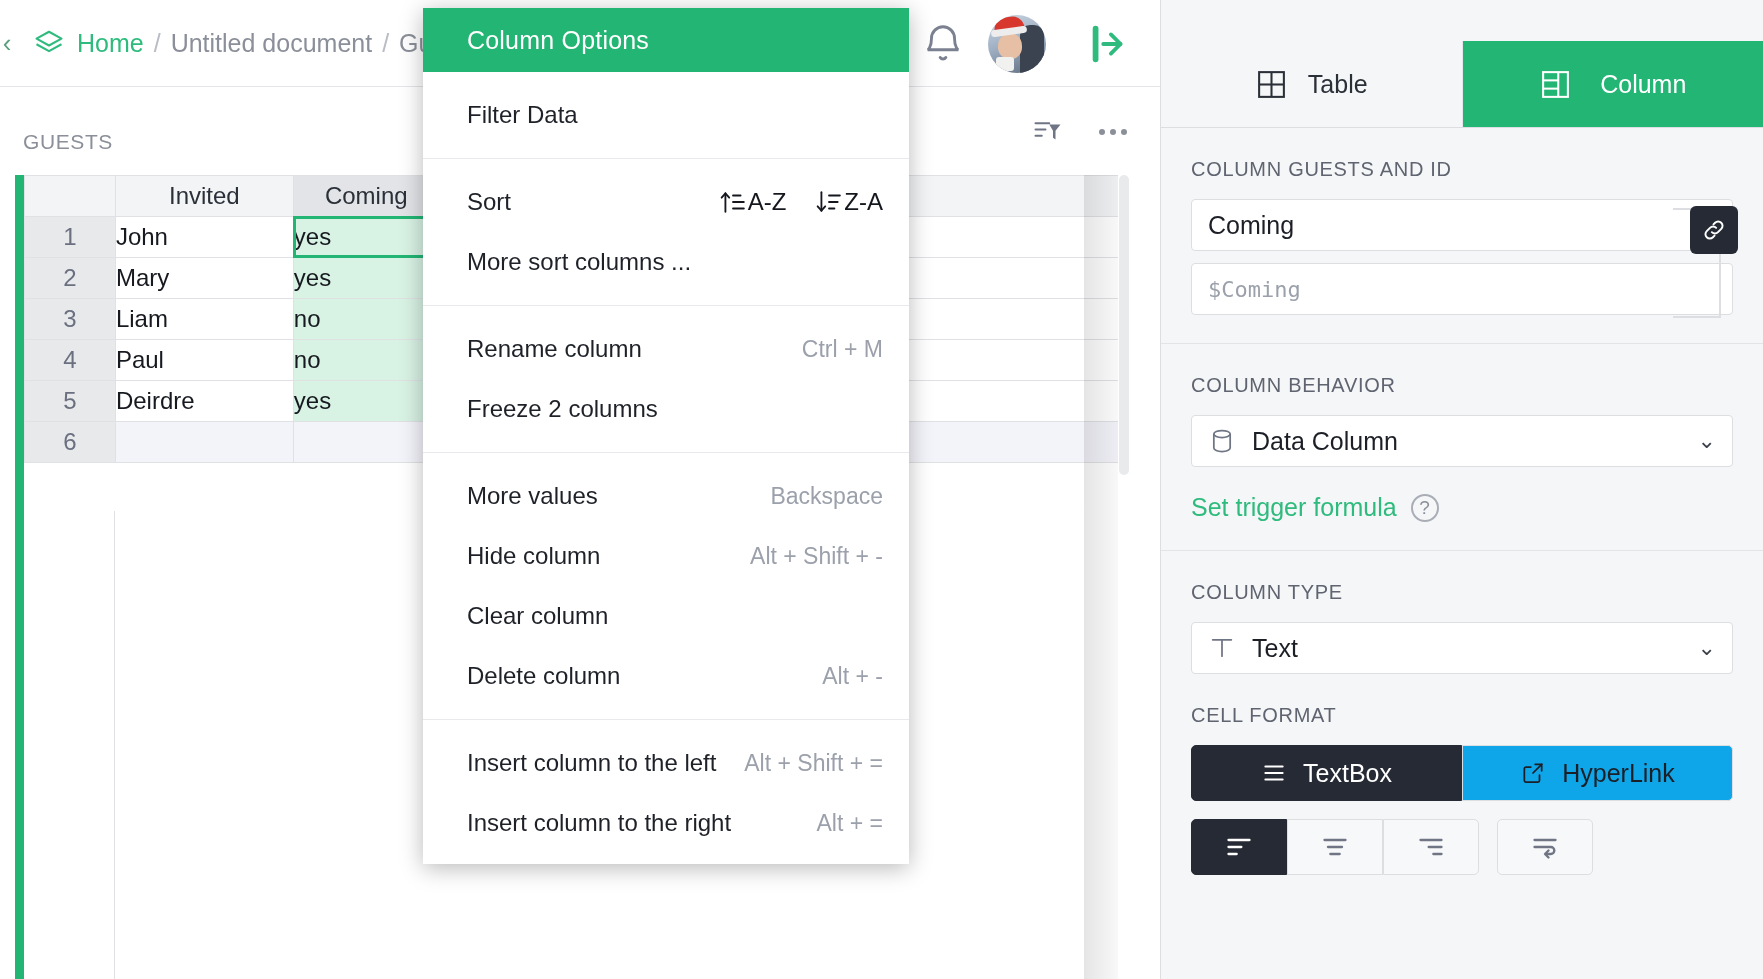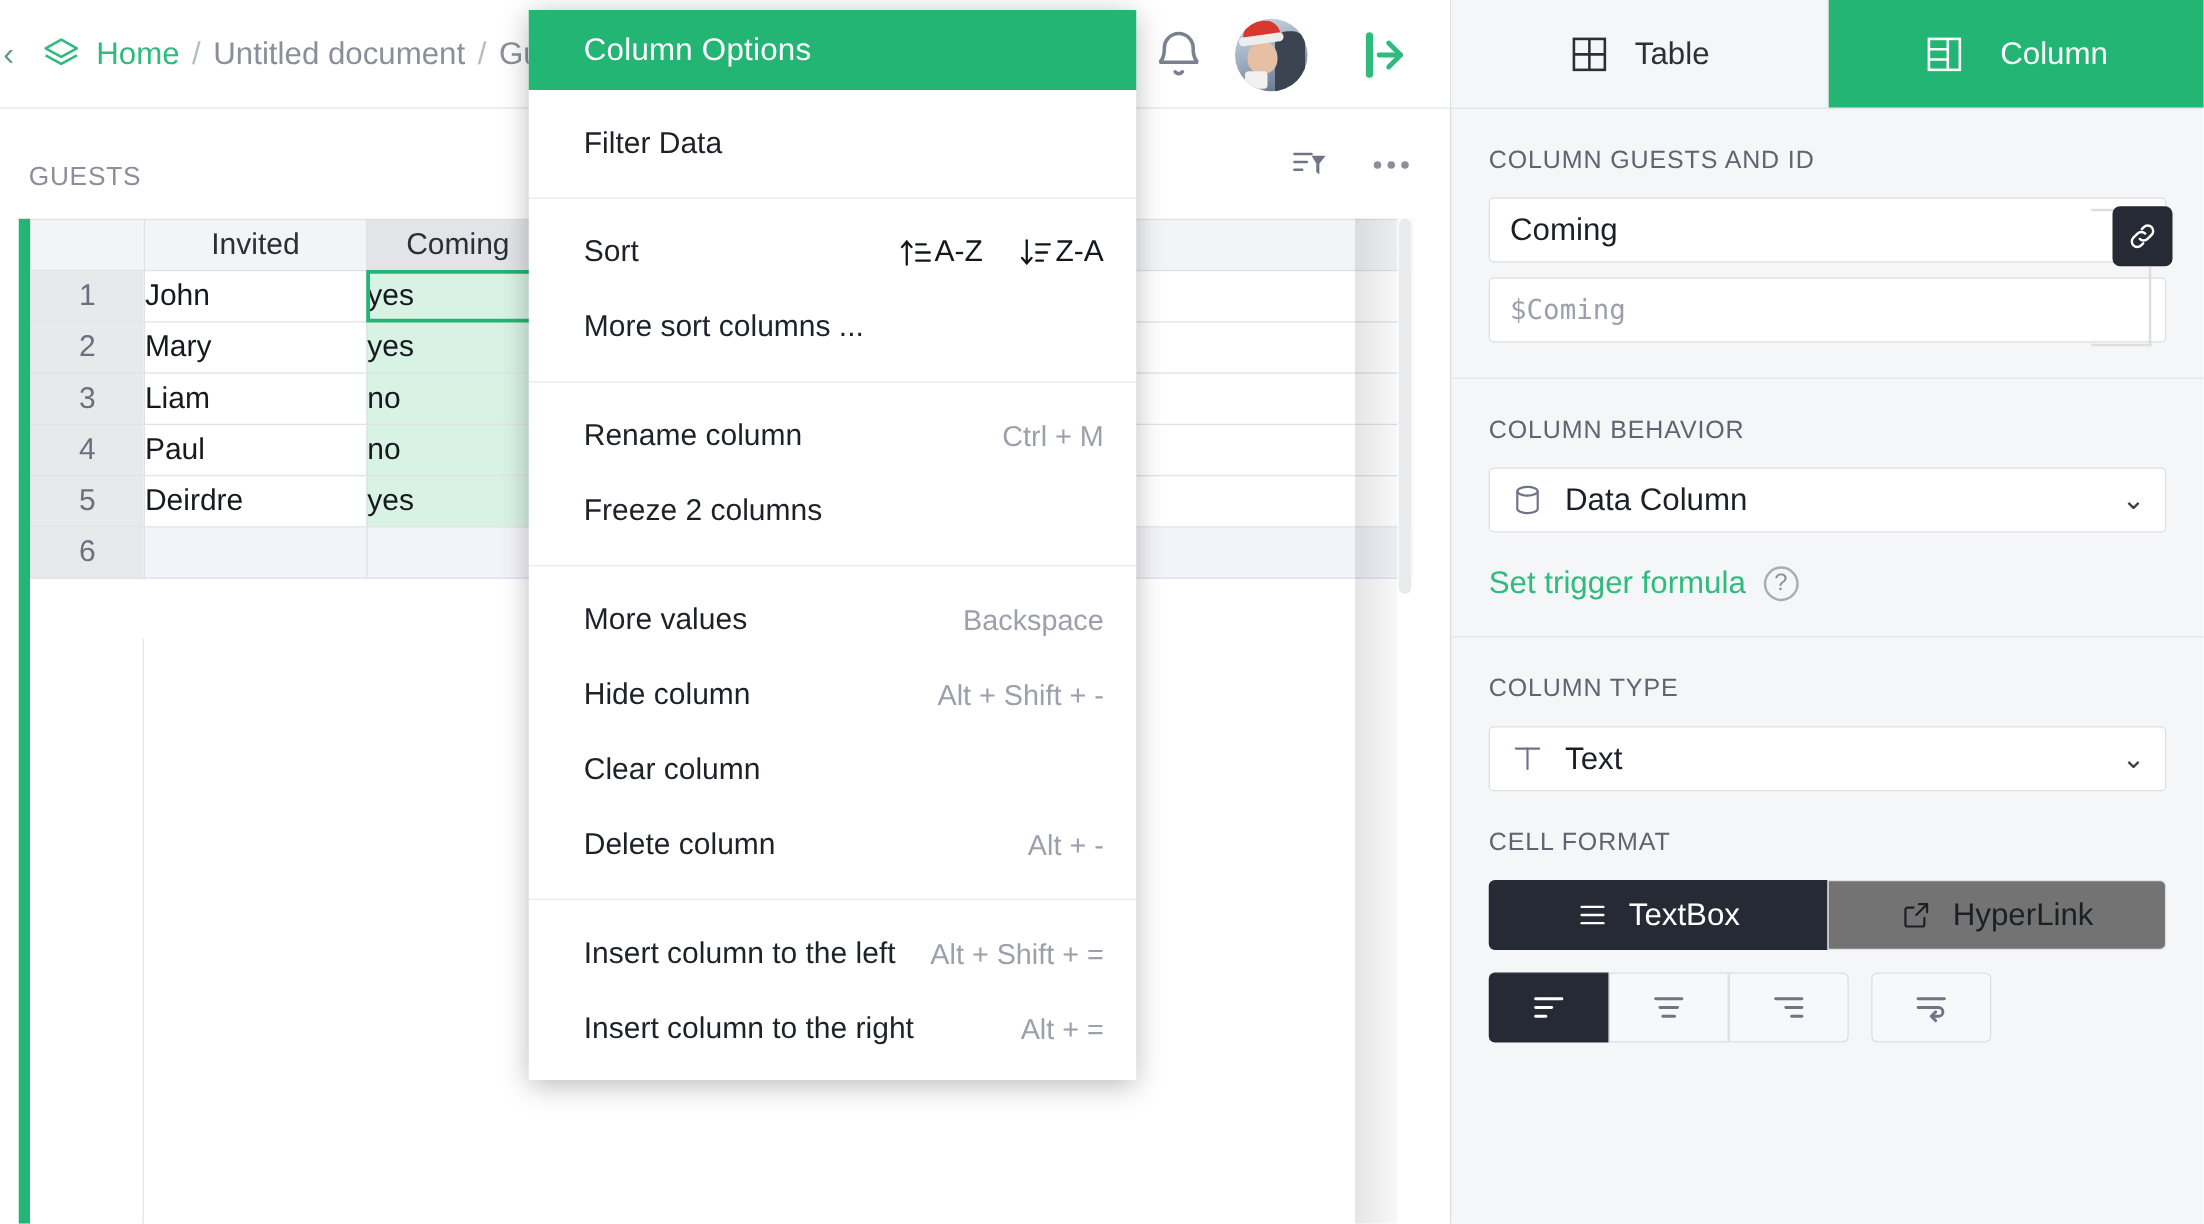--- a/index.html
+++ b/index.html
@@ -99,21 +99,21 @@
   .mi .sp { flex: 1 1 auto; }
   .mi .sc { color: #9ba0ab; font-size: 23px; }
   .mi.sortrow { justify-content: space-between; }
   .sortbtns { display: flex; align-items: center; gap: 30px; }
   .sortbtn { display: flex; align-items: center; gap: 2px; font-size: 24px; color: #14171d; }
   .sortbtn svg { width: 26px; height: 26px; }
   .gpad { height: 13px; }
 
   
   .right { width: 603px; height: 979px; background: #f5f6f7; border-left: 1px solid #dcdee2; position: relative; }
-  .rtabs { display: flex; height: 87px; border-bottom: 1px solid #dcdee2; }
+  .rtabs { display: flex; height: 87px; border-bottom: 1px solid #dcdee2; margin-top: 41px; }
   .rtab {
     flex: 1 1 0; display: flex; align-items: center; justify-content: center; gap: 20px;
     font-size: 25px; color: #2b2f38; background: #f5f6f7; border-right: 1px solid #e4e6ea;
   }
   .rtab.on { background: #22b573; color: #ffffff; border-right: none; gap: 28px; }
   .rtab svg { width: 33px; height: 33px; }
   .sec { padding: 30px 30px 28px 30px; border-bottom: 1px solid #e2e4e8; position: relative; }
   .sec.nb { border-bottom: none; }
   .sec-t { font-size: 20px; color: #5f6470; letter-spacing: .7px; margin-bottom: 18px; }
   .fld {
@@ -128,21 +128,21 @@
     position: absolute; right: 25px; top: 78px; width: 48px; height: 48px; border-radius: 6px;
     background: #262a35; color: #ffffff; display: flex; align-items: center; justify-content: center;
   }
   .linkbtn svg { width: 26px; height: 26px; }
   .bracket { position: absolute; right: 42px; top: 80px; width: 48px; height: 110px; border: 2px solid #dcdee2; border-left: none; }
   .trig { display: flex; align-items: center; gap: 14px; margin-top: 26px; font-size: 25px; color: #2fbb7d; }
   .qmark { width: 28px; height: 28px; border: 2px solid #a9adb6; border-radius: 50%; color: #8b8f99;
     font-size: 19px; display: flex; align-items: center; justify-content: center; }
   .segrow { display: flex; margin-top: 2px; }
   .seg {
-    height: 56px; border: 1px solid #dcdee2; background: #737373; color: #1c1f26;
+    height: 56px; border: 1px solid #dcdee2; background: #0ea5e9; color: #1c1f26;
     display: flex; align-items: center; justify-content: center; gap: 16px;
     font-size: 25px; padding: 0 30px; flex: 1 1 0;
   }
   .seg:first-child { border-radius: 5px 0 0 5px; }
   .seg:last-child { border-radius: 0 5px 5px 0; }
   .seg.on { background: #262a35; color: #ffffff; border-color: #262a35; }
   .seg svg { width: 26px; height: 26px; }
   .alignrow { display: flex; margin-top: 18px; gap: 0; }
   .abtn {
     width: 96px; height: 56px; border: 1px solid #dcdee2; background: #f7f8f9;

